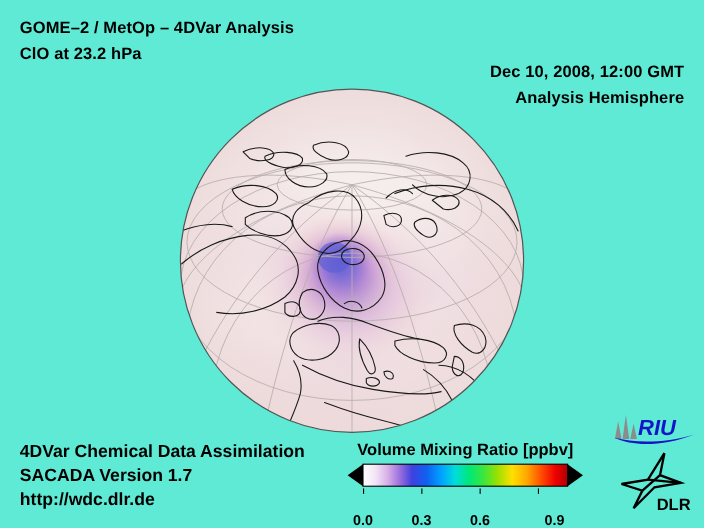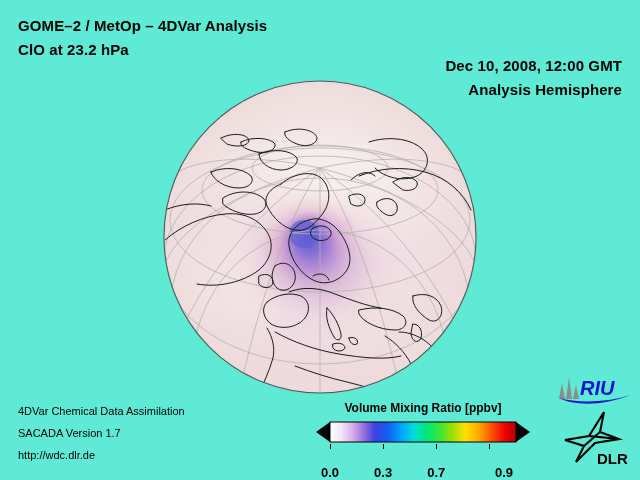--- a/index.html
+++ b/index.html
@@ -56,41 +56,41 @@
   }
   #globe-svg { display: block; }
 
   
   .footer-left {
     position: absolute;
     left: 18px;
     top: 400px;
   }
   .footer-line {
-    font-size: 11px;
-    font-weight: normal;
+    font-size: 16px;
+    font-weight: bold;
     line-height: 22px;
     white-space: nowrap;
   }
 
   
   #colorbar-block {
     position: absolute;
     left: 312px;
     top: 401px;
     width: 222px;
     height: 70px;
   }
   #cb-title {
     position: absolute;
     left: 0;
     top: 0;
     width: 222px;
     text-align: center;
-    font-size: 12px;
+    font-size: 15px;
     font-weight: bold;
     white-space: nowrap;
   }
   #cb-bar-area {
     position: absolute;
     left: 0;
     top: 19px;
     width: 222px;
     height: 24px;
   }
@@ -342,21 +342,21 @@
 
     <div id="cb-ticks">
         <div class="cb-tick" style="left: 18px;"></div>
         <div class="cb-tick" style="left: 71.1429px;"></div>
         <div class="cb-tick" style="left: 124.286px;"></div>
         <div class="cb-tick" style="left: 177.429px;"></div>
       </div>
     <div id="cb-labels">
         <div class="cb-label" style="left: 18px;">0.0</div>
         <div class="cb-label" style="left: 71.1429px; text-align: right;">0.3</div>
-        <div class="cb-label" style="left: 124.286px;">0.7</div>
+        <div class="cb-label" style="left: 124.286px;">0.6</div>
         <div class="cb-label" style="left: 192px;">0.9</div>
       </div>
   </div>
 
   <div id="dlr-logo">
     <svg width="72" height="58" viewBox="0 0 72 58">
       <g fill="none" stroke="#000000" stroke-width="2.1" stroke-linejoin="miter">
 
         <path d="M41 2 L26 26 L2 30 L21 36 L13 52 L32 33 L56 29 L37 22 Z"></path>
         <path d="M26 26 L56 29"></path>

